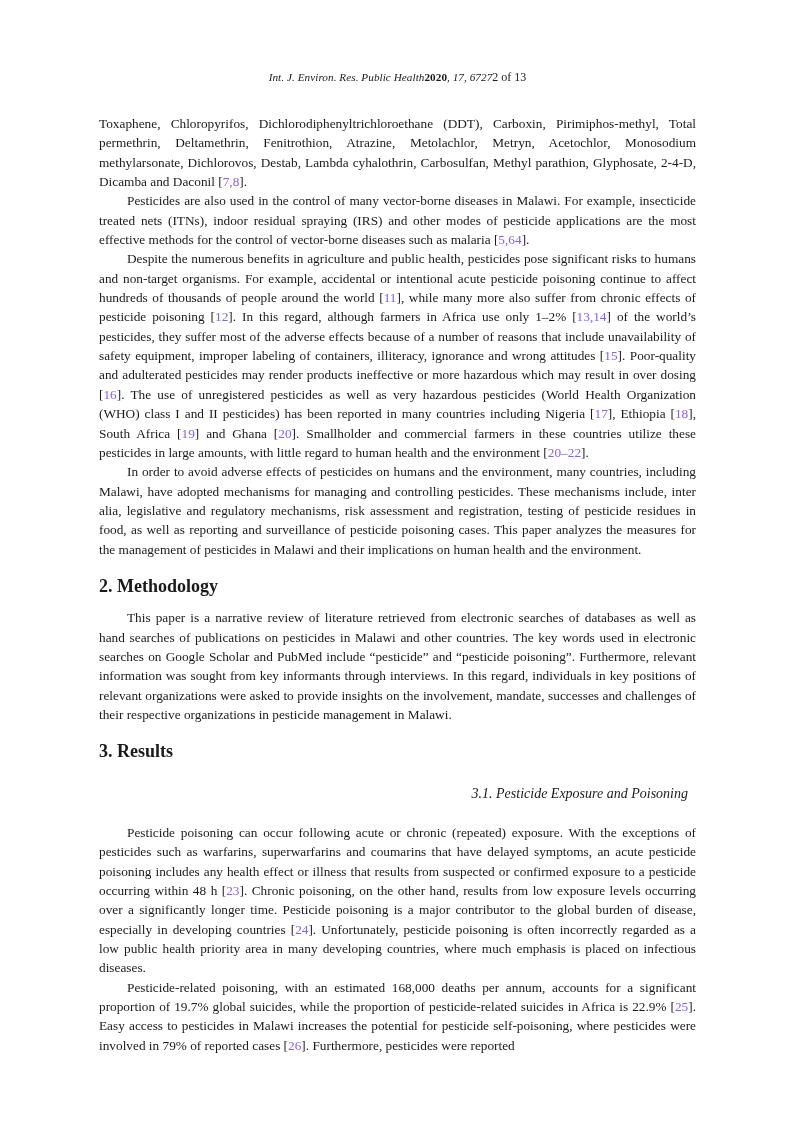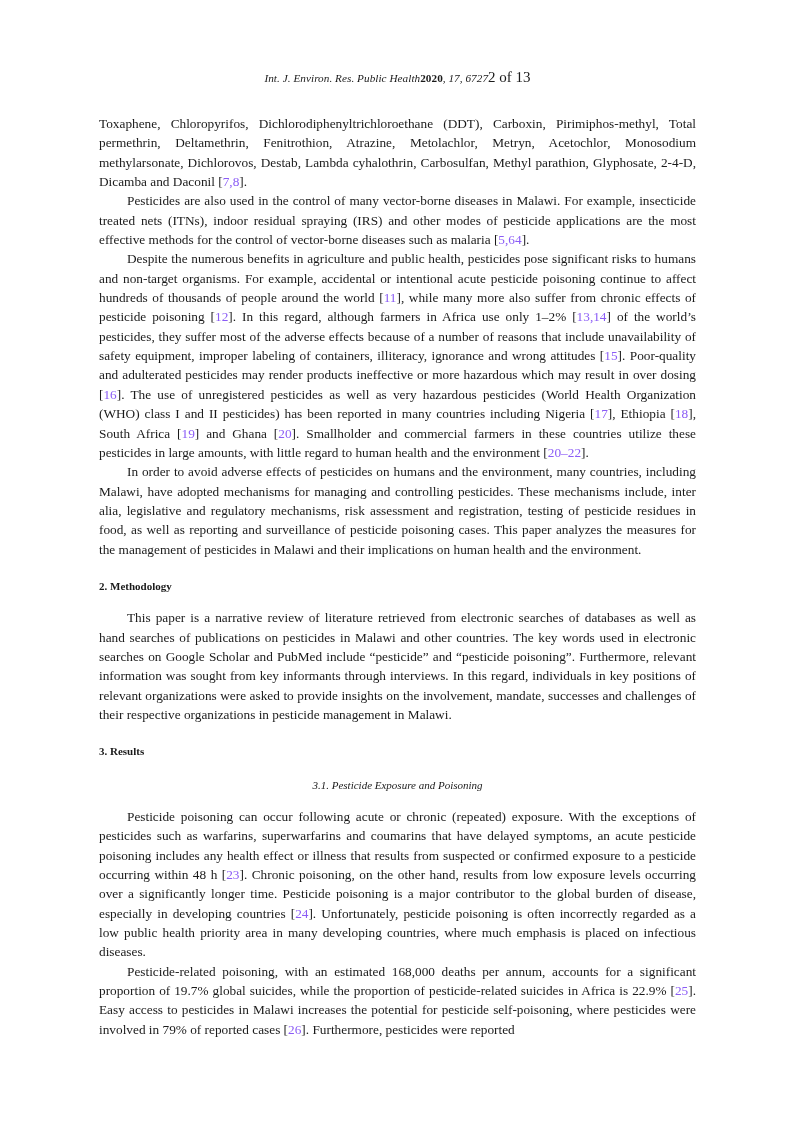--- a/index.html
+++ b/index.html
@@ -47,21 +47,21 @@
     font-style: normal;
     font-weight: bold;
   }
 
   .running-head-left .vol-rest {
     font-style: italic;
   }
 
   .running-head-right {
     font-style: normal;
-    font-size: 15px;
+    font-size: 12px;
   }
 
   
   .content {
     position: absolute;
     left: 99px;
     top: 114px;
     width: 597px;
     font-size: 13.3px;
     line-height: 19.35px;
@@ -75,33 +75,33 @@
     text-indent: 28px;
     text-align: justify;
   }
 
   p.para.noindent {
     text-indent: 0;
   }
 
   h2.heading {
     margin: 0;
-    font-size: 11px;
+    font-size: 18px;
     font-weight: bold;
     line-height: 19.35px;
     text-align: left;
   }
 
   h3.subheading {
-    margin: 0;
-    font-size: 11px;
+    margin: 8px;
+    font-size: 14px;
     font-weight: normal;
     font-style: italic;
     line-height: 19.35px;
-    text-align: center;
+    text-align: right;
   }
 
   .gap-before-heading { height: 18px; }
   .gap-after-heading  { height: 12px; }
   .gap-between-subheads { height: 14px; }
 
   .cite {
     color: #8b5cf6;
   }
 </style>

